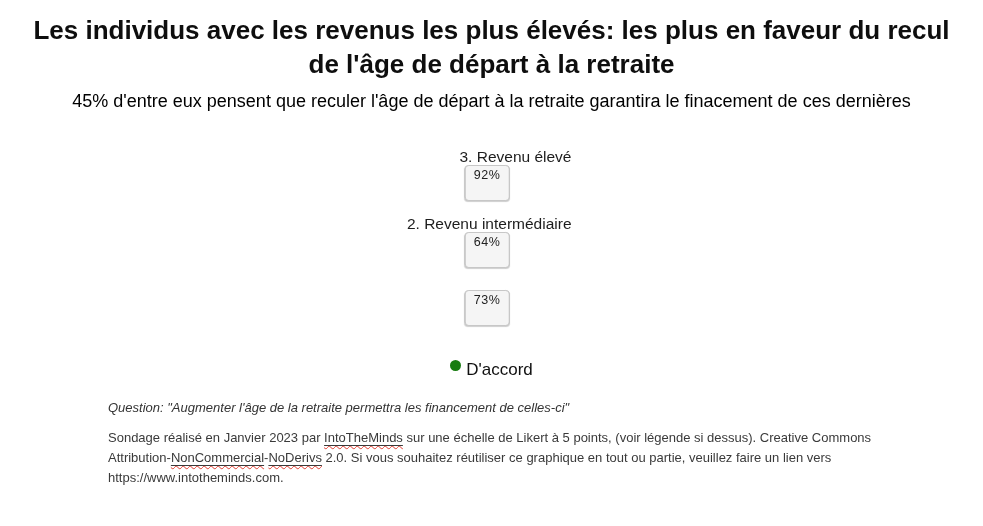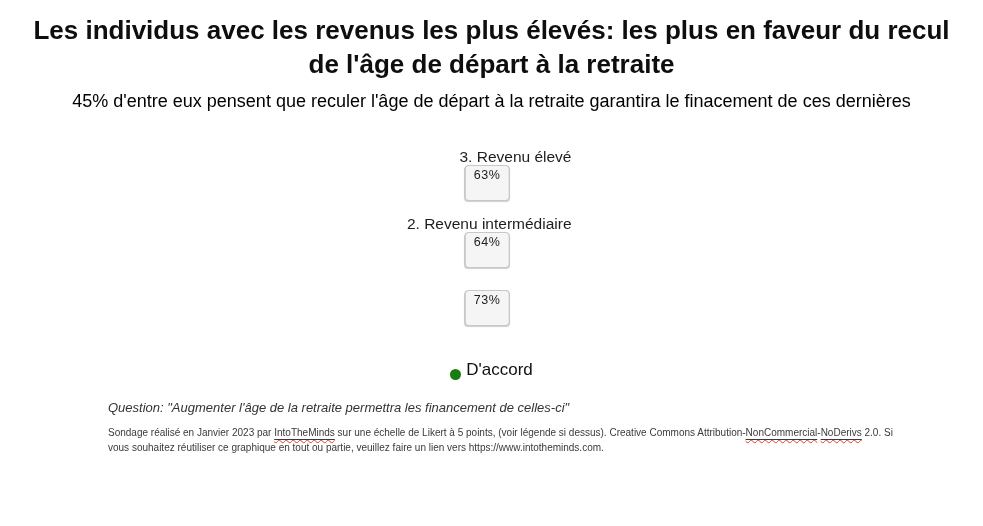--- a/index.html
+++ b/index.html
@@ -35,27 +35,27 @@
   .badge {
     position:absolute; top:50%; left:50%; transform:translate(-50%,-50%);
     background:#f5f5f5; border:1px solid #c7c7c7; border-radius:4px;
     padding:2px 8px 18px; font-size:12.5px; letter-spacing:0.5px; color:#222;
     box-shadow:0 1px 1px rgba(0,0,0,0.10); white-space:nowrap;
   }
   .legend {
     margin-top:26px; display:flex; justify-content:center; align-items:center;
     gap:12px; font-size:17px; color:#101010;
   }
-  .legend-item { display:flex; align-items:flex-end; gap:5px; }
+  .legend-item { display:flex; align-items:flex-start; gap:5px; }
   .dot { width:11px; height:11px; border-radius:50%; flex:0 0 auto; }
   .dot-green { background:#187c11; }
   .dot-red   { background:#e0696e; }
   .footer { margin:20px 70px 0 108px; }
   .question { font-style:italic; font-size:13px; color:#333333; margin:0 0 5px; }
-  .credits { font-size:10px; line-height:1.55; color:#3a3a3a; max-width:800px; }
+  .credits { font-size:13px; line-height:1.55; color:#3a3a3a; max-width:800px; }
   .wavy {
     text-decoration-line:underline; text-decoration-style:wavy;
     text-decoration-color:#e03c31; text-decoration-thickness:1px;
     text-underline-offset:2.5px;
   }
   .ul { text-decoration:underline solid currentColor; text-decoration-thickness:1px; }
 </style>
 </head>
 <body>
 
@@ -66,21 +66,21 @@
 
   <div class="chart">
 
     <div class="row">
       <div class="row-label">3. Revenu élevé</div>
       <div class="bar">
         <div class="seg seg-green" style="width: 45%;">
           <span class="badge">45%</span>
         </div>
         <div class="seg seg-red" style="width: 55%;">
-          <span class="badge">63%</span>
+          <span class="badge">92%</span>
         </div>
       </div>
     </div>
 
     <div class="row">
       <div class="row-label">2. Revenu intermédiaire</div>
       <div class="bar">
         <div class="seg seg-green" style="width: 36%;">
           <span class="badge">36%</span>
         </div>

